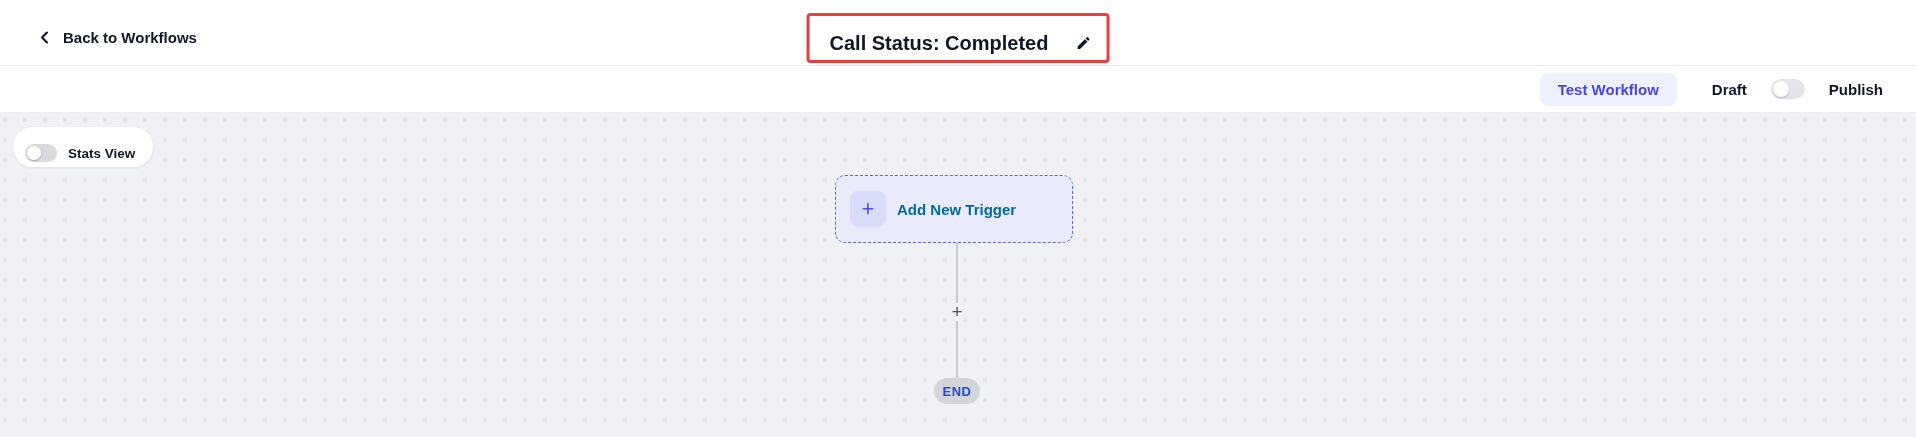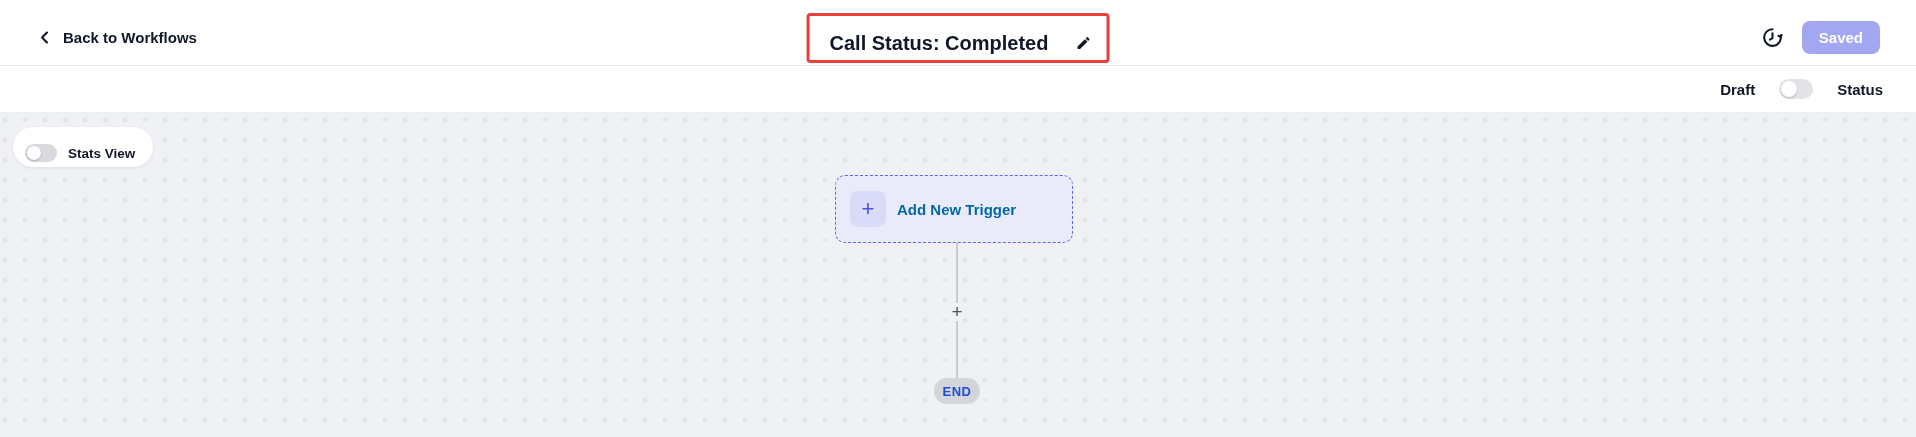--- a/index.html
+++ b/index.html
@@ -155,43 +155,32 @@
 
     <div class="title-wrap">
       <span class="wf-title">Call Status: Completed</span>
       <span class="edit-icon">
         <svg width="16" height="16" viewBox="0 0 24 24">
           <path fill="#101828" d="M3 17.25V21h3.75L17.81 9.94l-3.75-3.75L3 17.25zM20.71 7.04a.996.996 0 0 0 0-1.41l-2.34-2.34a.996.996 0 0 0-1.41 0l-1.83 1.83 3.75 3.75 1.83-1.83z"></path>
         </svg>
       </span>
     </div>
 
-    <div class="topbar-right">
-      <button class="history-btn">
-        <span style="display:flex;">
-          <svg width="25" height="25" viewBox="0 0 24 24" fill="none">
-            <path d="M12 4a8 8 0 1 0 7.75 6" stroke="#101828" stroke-width="2" stroke-linecap="round"></path>
-            <path d="M20.9 9.6l-1.2 1.7-2-.9" stroke="#101828" stroke-width="2" stroke-linecap="round" stroke-linejoin="round"></path>
-            <path d="M12 8v4.5l-2.5 1.5" stroke="#101828" stroke-width="2" stroke-linecap="round" stroke-linejoin="round"></path>
-          </svg>
-        </span>
-      </button>
-      <button class="saved-btn">Saved</button>
-    </div>
   </header>
 
   <nav class="tabbar">
 
     <div class="tabbar-right">
+      <button class="test-workflow-btn">Test Workflow</button>
       <div class="publish-group">
         <span class="toggle-label">Draft</span>
         <span class="switch">
             <span class="knob"></span>
           </span>
-        <span class="toggle-label">Status</span>
+        <span class="toggle-label">Publish</span>
       </div>
     </div>
   </nav>
 
   <main class="canvas">
 
     <div class="stats-pill">
       <span class="switch small">
           <span class="knob"></span>
         </span>

